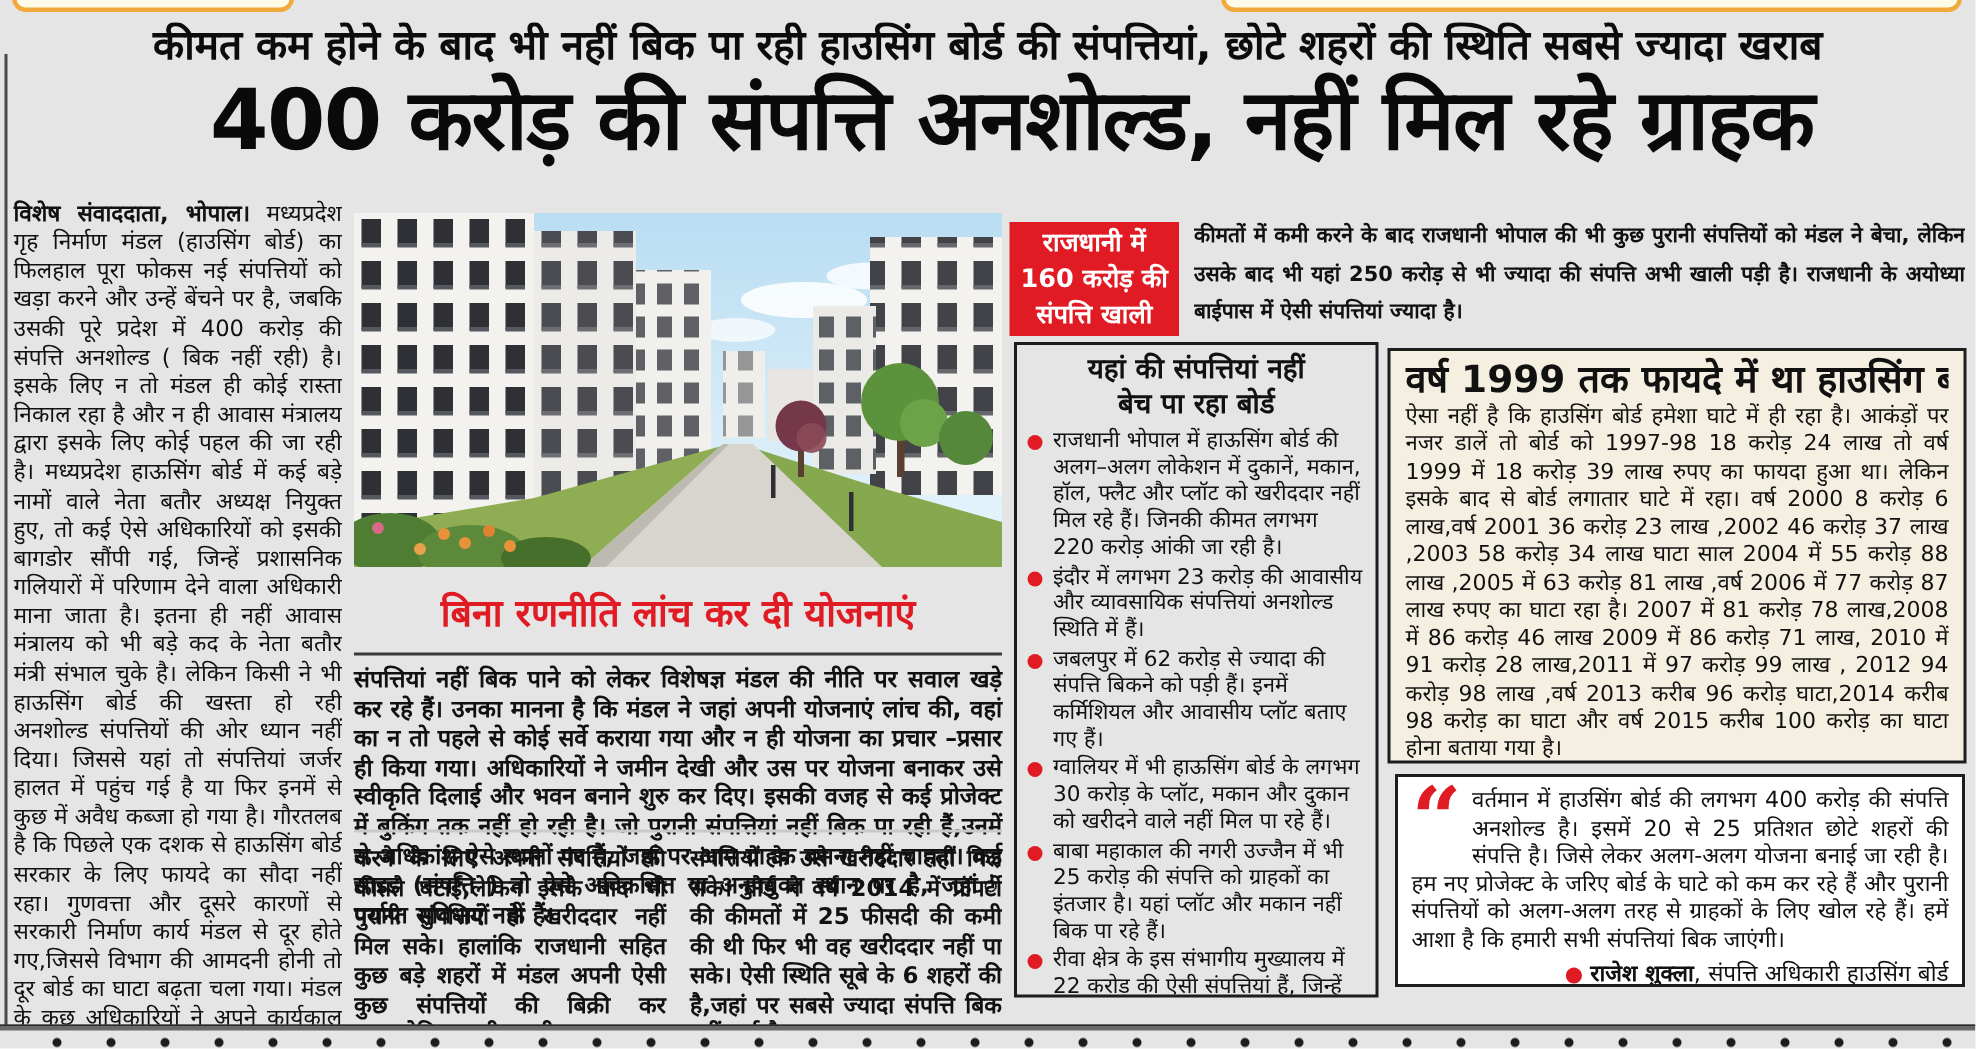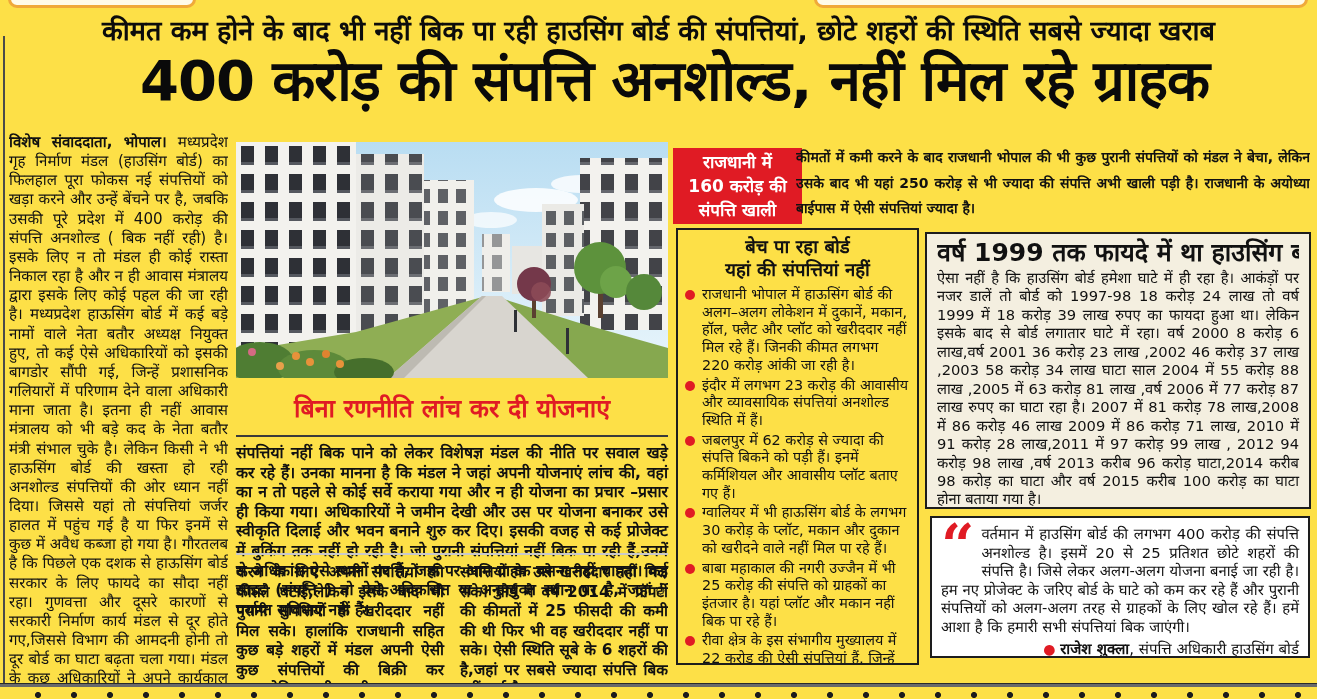--- a/index.html
+++ b/index.html
@@ -1,18 +1,18 @@
 <!DOCTYPE html>
 <html lang="hi"><head>
 <meta charset="utf-8">
 <style>
   * { margin:0; padding:0; box-sizing:border-box; }
   html,body { background:#ffffff; }
   .page {
-    position:relative; width:1317px; height:699px; background:#fde047;
+    position:relative; width:1317px; height:699px; background:#e5e5e5;
     font-family:"DejaVu Sans", sans-serif; color:#111; overflow:hidden;
   }
   
   .topbar { position:absolute; top:-10px; height:18px; background:#fffbe9;
     border:3px solid #f0a93a; border-radius:10px; }
   .topbar.left  { left:8px;  width:188px; }
   .topbar.right { left:814px; width:494px; }
 
   .kicker {
     position:absolute; top:15px; left:14px; right:14px; text-align:center;
@@ -42,21 +42,21 @@
   .strategy-title .txt { color:#e01b24; font-size:25px; font-weight:800; white-space:nowrap; }
   .title-underline { height:2px; background:#3a3a3a; margin-top:3px; }
   .strategy-body { margin-top:6px; font-size:15.7px; line-height:19.6px; text-align:justify; font-weight:600; }
 
   .cont-divider { position:absolute; left:236px; top:553px; width:432px; height:2px; background:#c9c9c9; }
   .cont-cols { position:absolute; left:236px; top:563px; width:432px; height:122px; display:flex; gap:16px; overflow:hidden; }
   .cont-cols .col { flex:1; font-size:15.3px; line-height:19.5px; text-align:justify; font-weight:600; }
 
   
   .capital-box {
-    position:absolute; left:673px; top:148px; width:129px; height:76px; background:#e01b24;
+    position:absolute; left:673px; top:148px; width:113px; height:76px; background:#e01b24;
     color:#fff; display:flex; flex-direction:column; justify-content:center; text-align:center;
     font-weight:800; font-size:17px; line-height:24px;
   }
   .capital-text {
     position:absolute; left:796px; top:145px; width:514px; height:80px;
     font-size:14px; line-height:25.5px; font-weight:600; text-align:justify; overflow:hidden;
   }
 
   
   .bullets-box {
@@ -196,22 +196,22 @@
 
   <div class="capital-box">
     <span>राजधानी में</span>
     <span>160 करोड़ की</span>
     <span>संपत्ति खाली</span>
   </div>
   <p class="capital-text">कीमतों में कमी करने के बाद राजधानी भोपाल की भी कुछ पुरानी संपत्तियों को मंडल ने बेचा, लेकिन उसके बाद भी यहां 250 करोड़ से भी ज्यादा की संपत्ति अभी खाली पड़ी है। राजधानी के अयोध्या बाईपास में ऐसी संपत्तियां ज्यादा है।</p>
 
   <div class="bullets-box">
     <div class="bullets-heading">
+      <div>यहां की संपत्तियां नहीं</div>
       <div>बेच पा रहा बोर्ड</div>
-      <div>यहां की संपत्तियां नहीं</div>
     </div>
     <ul>
       <li><span class="dot"></span><span>राजधानी भोपाल में हाऊसिंग बोर्ड की अलग–अलग लोकेशन में दुकानें, मकान, हॉल, फ्लैट और प्लॉट को खरीददार नहीं मिल रहे हैं। जिनकी कीमत लगभग 220 करोड़ आंकी जा रही है।</span></li>
       <li><span class="dot"></span><span>इंदौर में लगभग 23 करोड़ की आवासीय और व्यावसायिक संपत्तियां अनशोल्ड स्थिति में हैं।</span></li>
       <li><span class="dot"></span><span>जबलपुर में 62 करोड़ से ज्यादा की संपत्ति बिकने को पड़ी हैं। इनमें कर्मिशियल और आवासीय प्लॉट बताए गए हैं।</span></li>
       <li><span class="dot"></span><span>ग्वालियर में भी हाऊसिंग बोर्ड के लगभग 30 करोड़ के प्लॉट, मकान और दुकान को खरीदने वाले नहीं मिल पा रहे हैं।</span></li>
       <li><span class="dot"></span><span>बाबा महाकाल की नगरी उज्जैन में भी 25 करोड़ की संपत्ति को ग्राहकों का इंतजार है। यहां प्लॉट और मकान नहीं बिक पा रहे हैं।</span></li>
       <li><span class="dot"></span><span>रीवा क्षेत्र के इस संभागीय मुख्यालय में 22 करोड़ की ऐसी संपत्तियां हैं, जिन्हें ग्राहक नहीं मिले हैं। इन संपत्तियों में प्लॉट, मकान और दुकान शामिल हैं।</span></li>
     </ul>
   </div>

